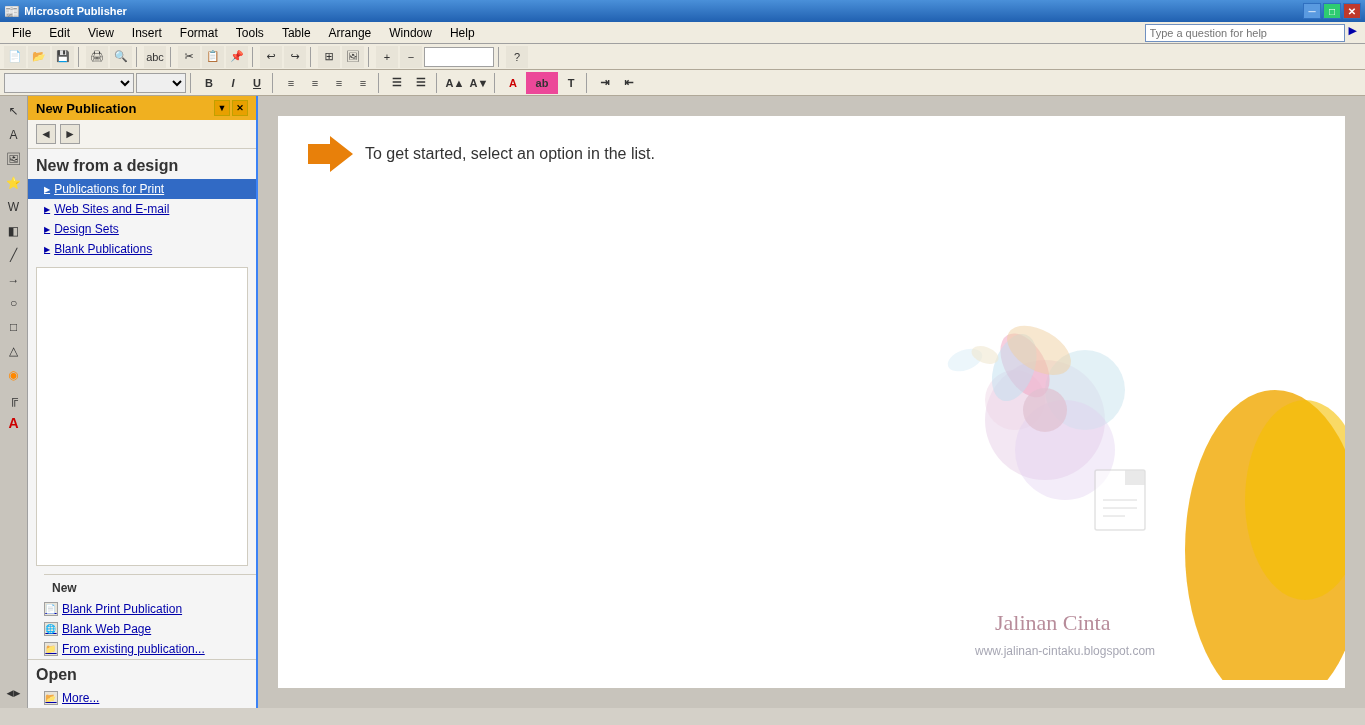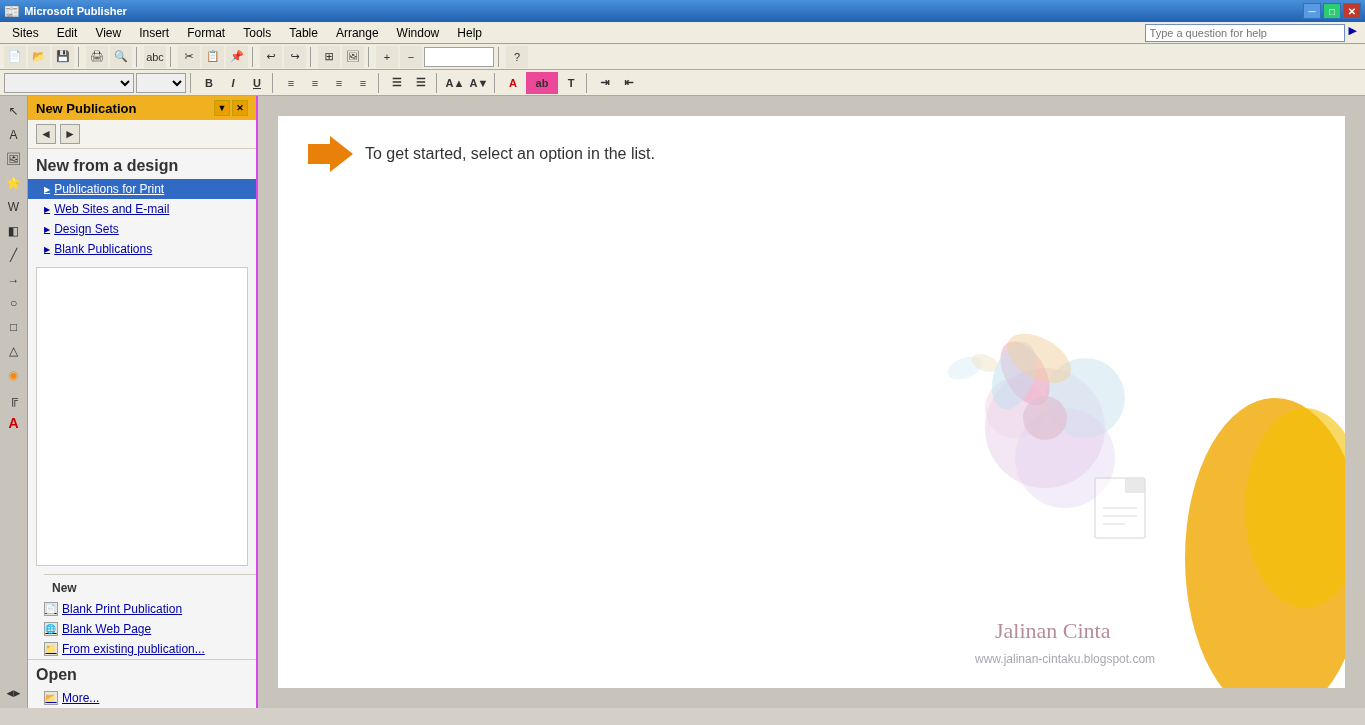--- a/index.html
+++ b/index.html
@@ -135,21 +135,21 @@
       border: 1px solid transparent;
       display: flex; align-items: center; justify-content: center;
       font-size: 12px; cursor: pointer; color: #333;
       background: transparent;
     }
 
     
     #sidebar {
       width: 230px;
       background: #f5f5f5;
-      border-right: 2px solid #d946ef;
+      border-right: 2px solid #3b82f6;
       display: flex;
       flex-direction: column;
       font-size: 12px;
     }
     #sidebar-header {
       background: #f0b020;
       padding: 4px 8px;
       display: flex;
       align-items: center;
       justify-content: space-between;
@@ -289,21 +289,21 @@
     }
 
     #start-subtitle {
       font-size: 16px;
       color: #333;
     }
 
     
     #decor-bg {
       position: absolute;
-      bottom: 0; right: 0;
+      bottom: 8px; right: 0;
       width: 500px;
       height: 380px;
       overflow: hidden;
     }
   </style>
 </head>
 <body>
 
 <div id="title-bar">
   <div id="title-bar-left">
@@ -311,21 +311,21 @@
     <span>Microsoft Publisher</span>
   </div>
   <div id="title-bar-right">
     <div class="title-btn">─</div>
     <div class="title-btn max-btn">□</div>
     <div class="title-btn close-btn">✕</div>
   </div>
 </div>
 
 <div id="menu-bar">
-  <span class="menu-item">Sites</span>
+  <span class="menu-item">File</span>
   <span class="menu-item">Edit</span>
   <span class="menu-item">View</span>
   <span class="menu-item">Insert</span>
   <span class="menu-item">Format</span>
   <span class="menu-item">Tools</span>
   <span class="menu-item">Table</span>
   <span class="menu-item">Arrange</span>
   <span class="menu-item">Window</span>
   <span class="menu-item">Help</span>
   <div id="help-box">

